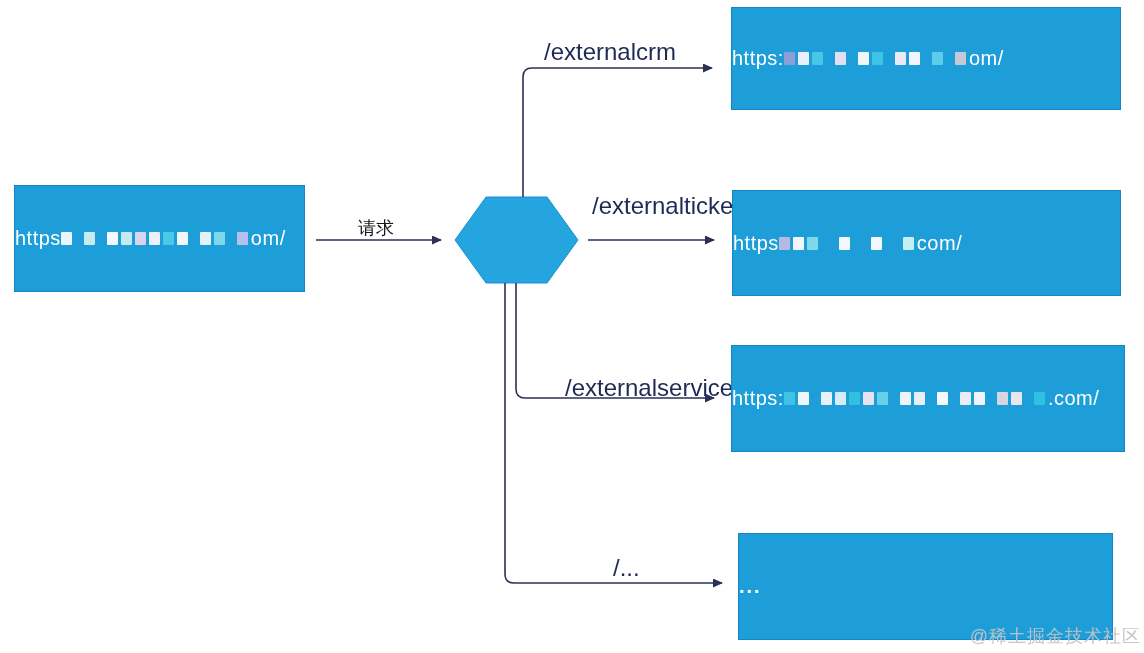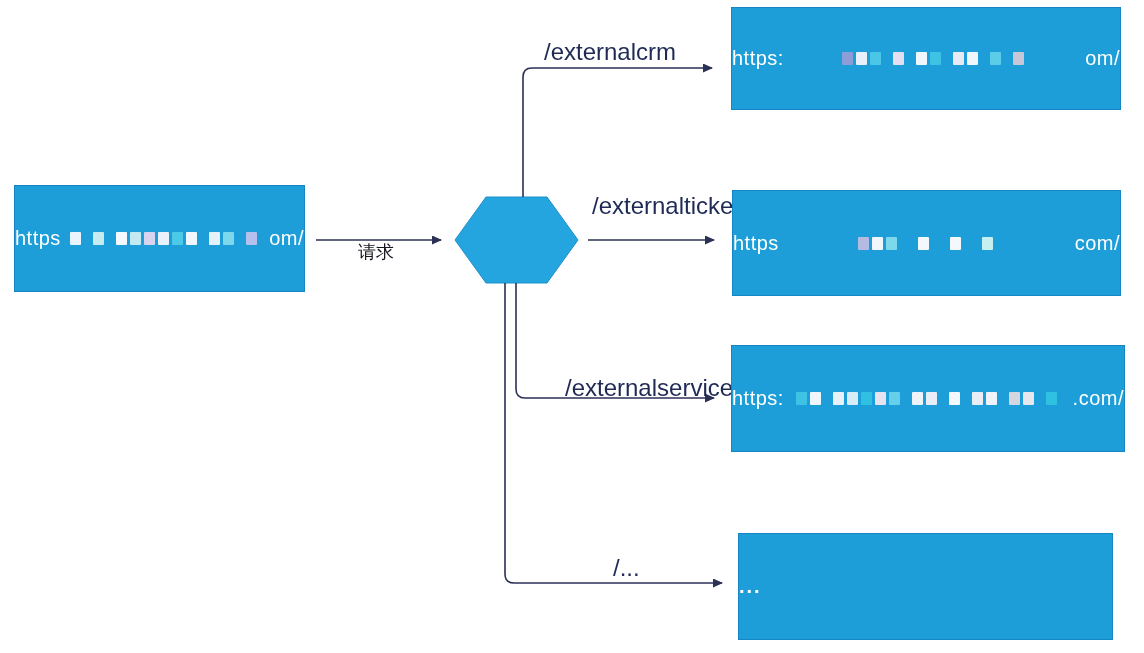--- a/index.html
+++ b/index.html
@@ -7,28 +7,28 @@
     --line:#2b3055; --label:#1f2a55; --text-dark:#15161f; --url-text:#ffffff; --watermark:#c3c3c5;
   }
   *{margin:0;padding:0;box-sizing:border-box;}
   body{font-family:"Liberation Sans",sans-serif;background:#fff;}
   .canvas{position:relative;width:1144px;height:653px;background:#ffffff;overflow:hidden;}
   .layer{position:absolute;left:0;top:0;width:1144px;height:653px;}
   .conn{stroke:var(--line);stroke-width:1.6;fill:none;}
   .arrowhead{fill:var(--line);}
   .hex{fill:var(--hexagon-fill);stroke:var(--hexagon-stroke);stroke-width:1;}
   .node{position:absolute;background:var(--node-fill);border:1px solid var(--node-border);
-        display:flex;align-items:center;justify-content:space-between;
+        display:flex;align-items:center;justify-content:flex-start;
         color:var(--url-text);font-size:20px;letter-spacing:.5px;}
   .url-part{white-space:nowrap;}
   .censor{display:inline-flex;align-items:center;height:16px;}
   .censor-block{display:inline-block;width:11px;height:13px;margin-right:3px;border-radius:1px;}
   .censor-gap{display:inline-block;width:9px;height:13px;}
   .path-label{position:absolute;color:var(--label);font-size:24px;white-space:nowrap;}
-  .cn-label{position:absolute;color:var(--text-dark);font-size:19px;white-space:nowrap;margin-top:24px;}
+  .cn-label{position:absolute;color:var(--text-dark);font-size:19px;white-space:nowrap;}
   .proxy-label{position:absolute;left:455px;top:228px;width:124px;text-align:center;
         color:#ffffff;font-size:19px;letter-spacing:1px;}
   .browser-caption{left:14px;top:302px;width:291px;text-align:center;}
   .dots{font-size:20px;font-weight:bold;letter-spacing:2px;}
   .watermark{position:absolute;right:3px;bottom:5px;color:var(--watermark);font-size:18px;
         letter-spacing:1px;z-index:3;opacity:.95;}
 </style>
 </head>
 <body>
 
@@ -150,14 +150,15 @@
         <span class="censor-gap"></span>
         <span class="censor-block" style="background: rgb(47, 192, 226);"></span>
       </span>
     <span class="url-part">.com/</span>
   </div>
 
   <div class="node" style="left:738px;top:533px;width:375px;height:107px;">
     <span class="dots">...</span>
   </div>
 
+  <div class="watermark">@稀土掘金技术社区</div>
 
 </div>
 
 </body></html>

